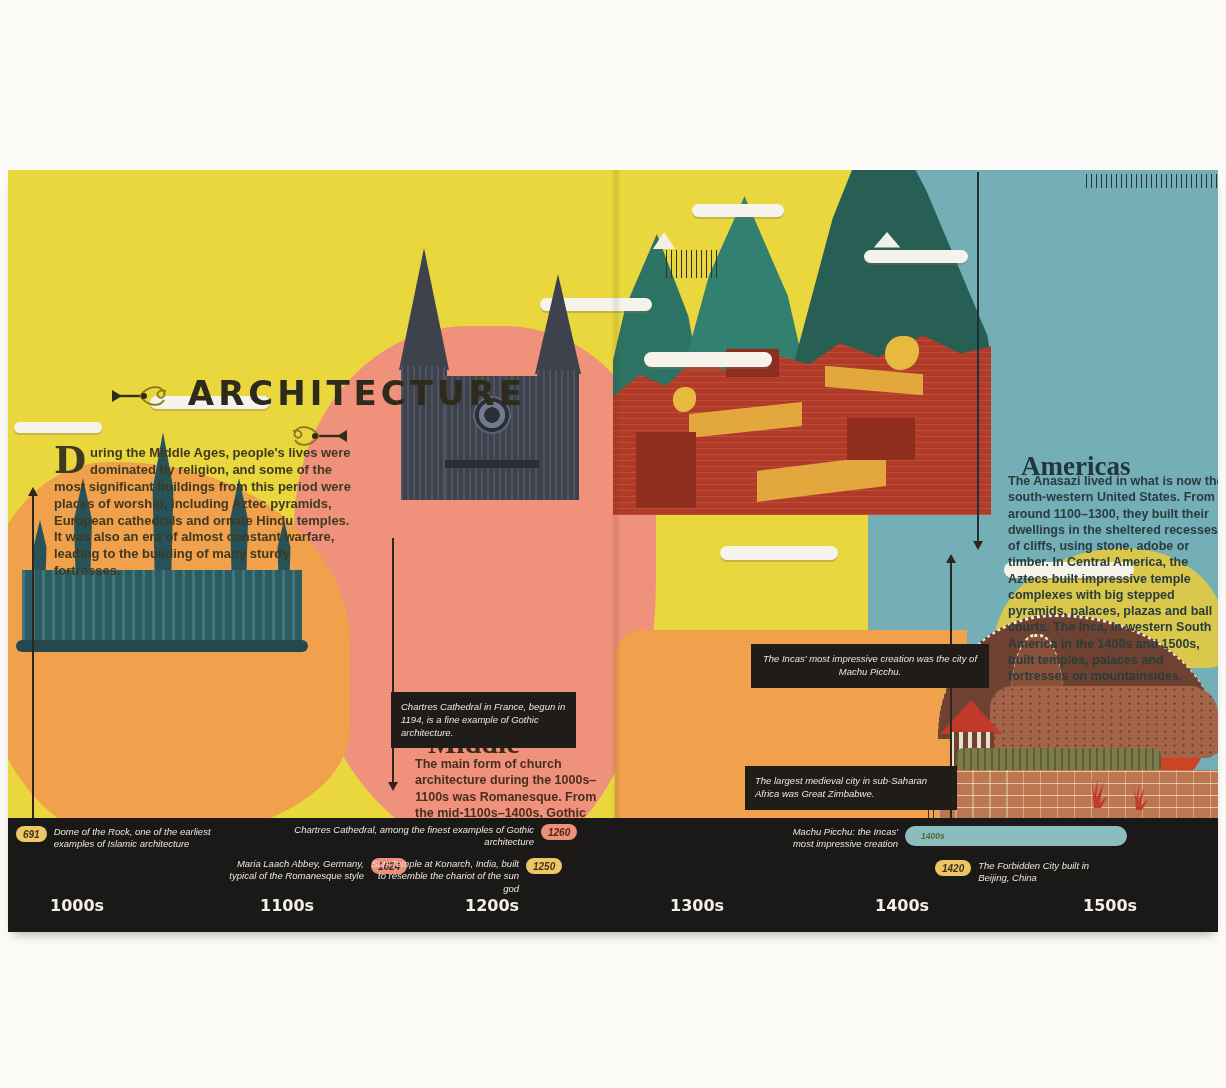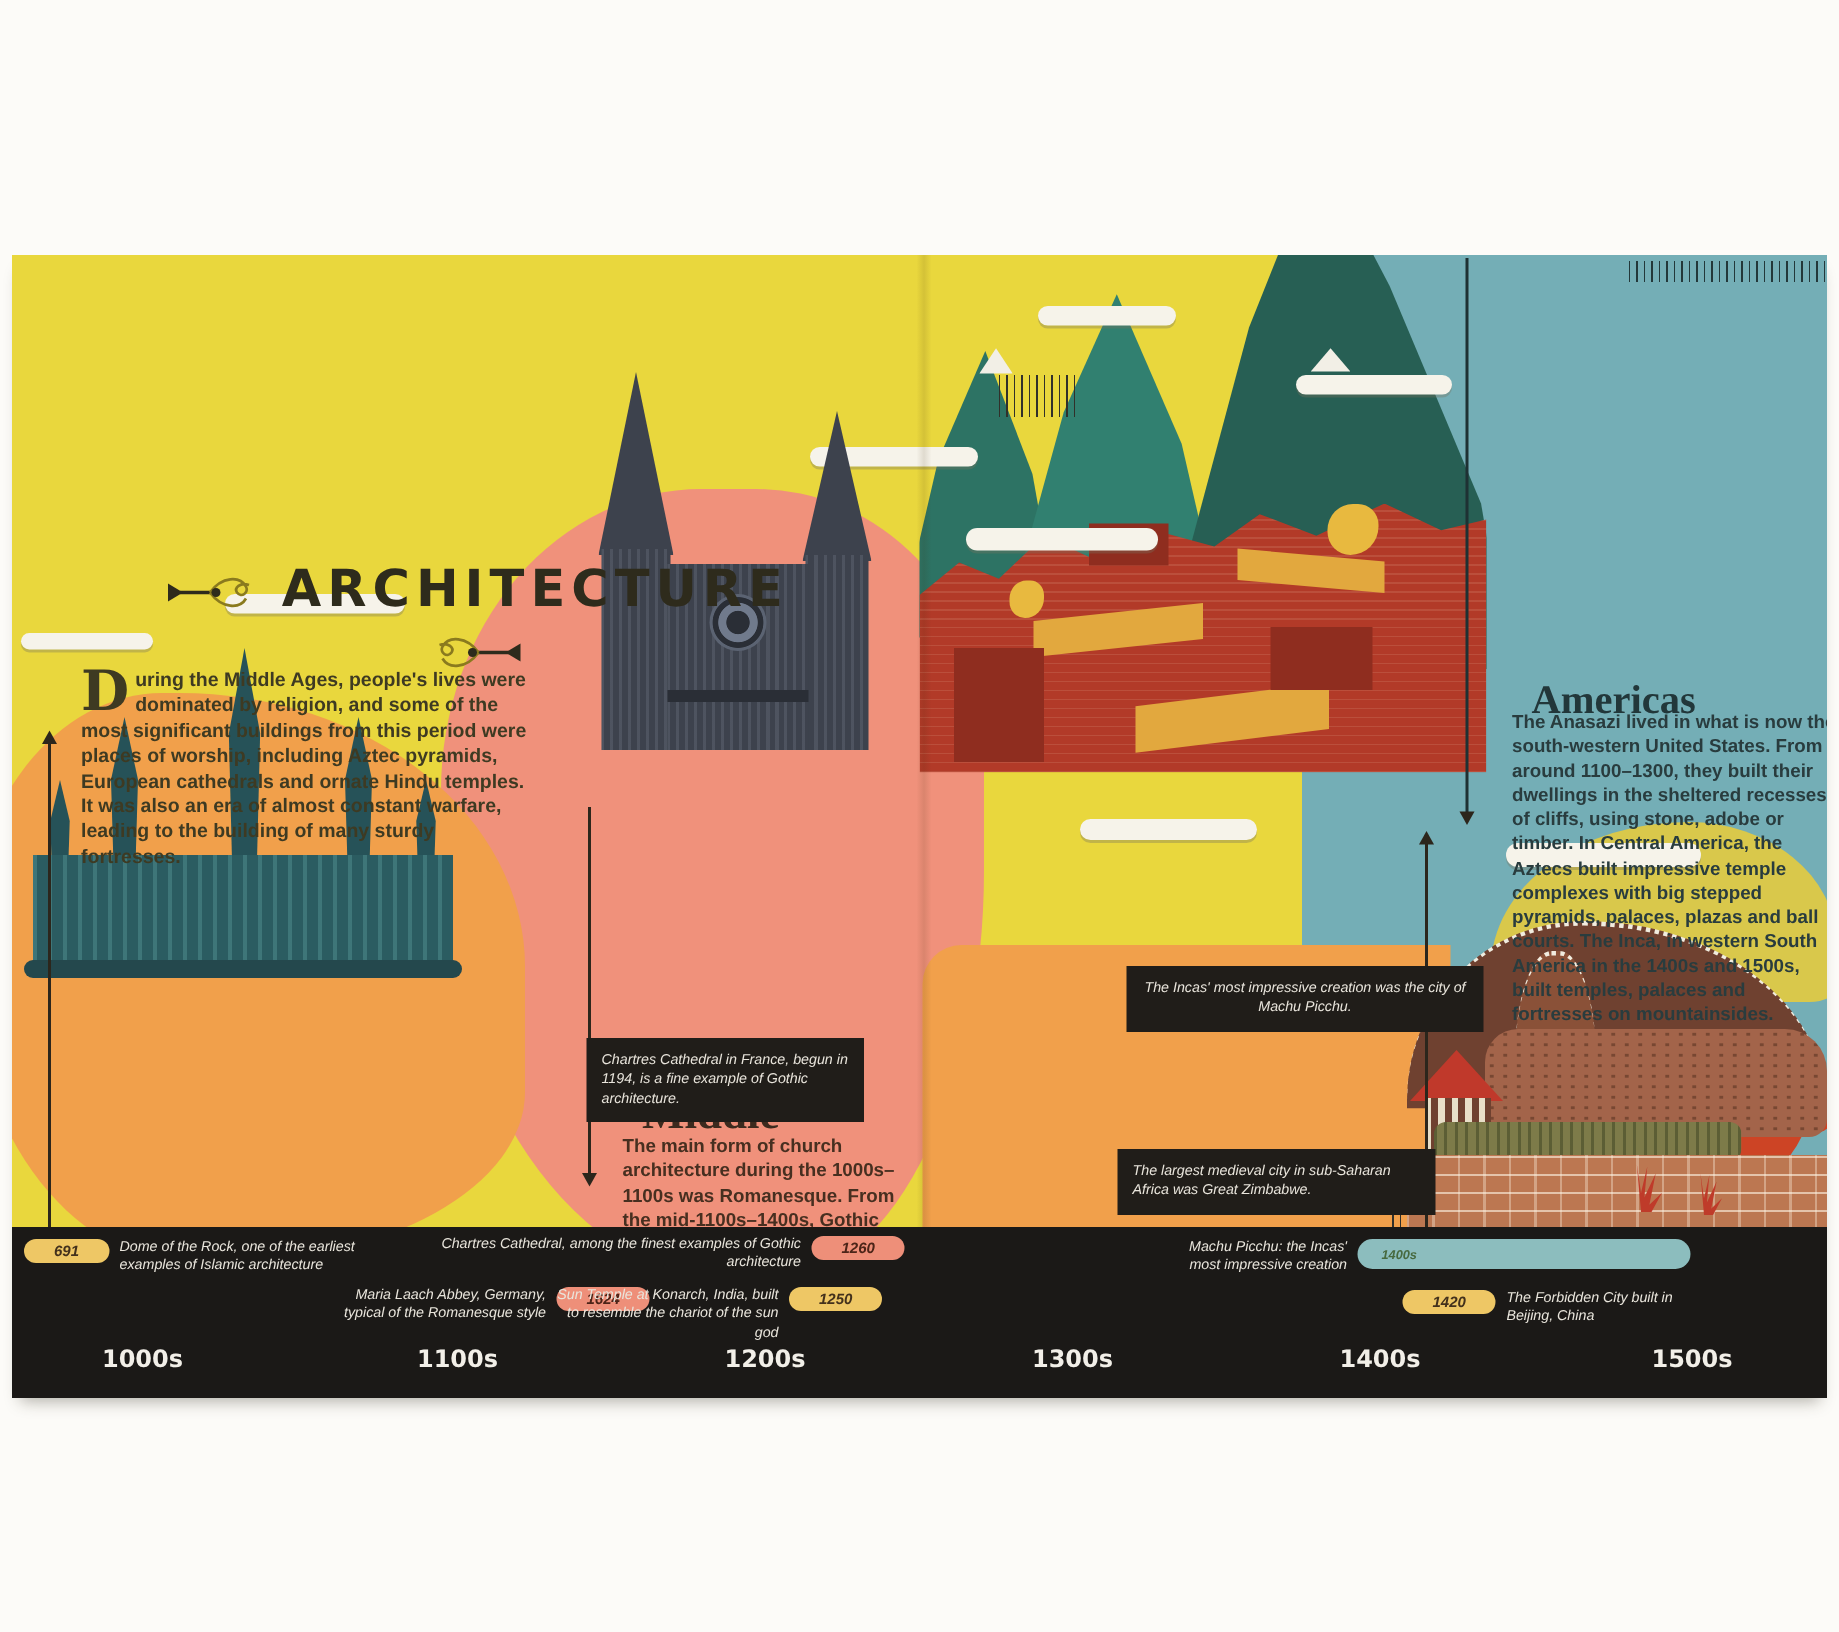--- a/index.html
+++ b/index.html
@@ -120,30 +120,30 @@
   .z-brick{left:0;top:162px;width:280px;height:50px;background:#bc7751;
           background-image:repeating-linear-gradient(0deg,rgba(255,246,230,.6) 0 1.5px,transparent 1.5px 12px),
                            repeating-linear-gradient(90deg,rgba(255,246,230,.35) 0 1.5px,transparent 1.5px 17px);}
   .z-roof{left:2px;top:92px;width:62px;height:34px;background:#c0392b;clip-path:polygon(50% 0,100% 100%,0 100%);}
   .z-cols{left:12px;top:124px;width:44px;height:40px;background:repeating-linear-gradient(90deg,#e8dfc8 0 4px,#6f4130 4px 9px);}
   .agave{clip-path:polygon(50% 100%,40% 0,50% 60%,65% 5%,58% 70%,85% 20%,70% 85%,100% 60%,75% 100%);background:#bf3b2a;}
 
   
   .tl{left:0;top:648px;width:1210px;height:114px;background:#1b1917;color:#e9e5dc;}
   .tl-ev{position:absolute;display:flex;align-items:flex-start;gap:7px;}
-  .pill{display:inline-block;border-radius:10px;padding:3px 20px 2px;font-size:10px;font-weight:700;
+  .pill{display:inline-block;border-radius:10px;padding:3px 7px 2px;font-size:10px;font-weight:700;
         font-style:italic;white-space:nowrap;}
   .pill-y{background:#eec765;color:#43311c;}
   .pill-s{background:#ee8f79;color:#4c2418;}
   .tl-txt{font-style:italic;font-size:9.5px;line-height:1.3;color:#e9e5dc;}
   .t-right{text-align:right;}
   .bar-pill{display:inline-block;width:222px;height:20px;border-radius:11px;background:#8cbdbe;
             color:#47693f;font-size:8.5px;font-style:italic;font-weight:700;line-height:20px;padding-left:16px;
             box-sizing:border-box;}
-  .decade{position:absolute;top:78px;width:90px;text-align:center;font-weight:700;font-size:16px;
+  .decade{position:absolute;top:78px;width:90px;text-align:left;font-weight:700;font-size:16px;
           color:#f2efe8;font-family:"DejaVu Sans",sans-serif;}
 </style>
 </head>
 <body>
 
 <div class="canvas">
   <div class="spread">
 
     <div class="abs blob-salmon"></div>
     <div class="abs blob-orange-left"></div>

